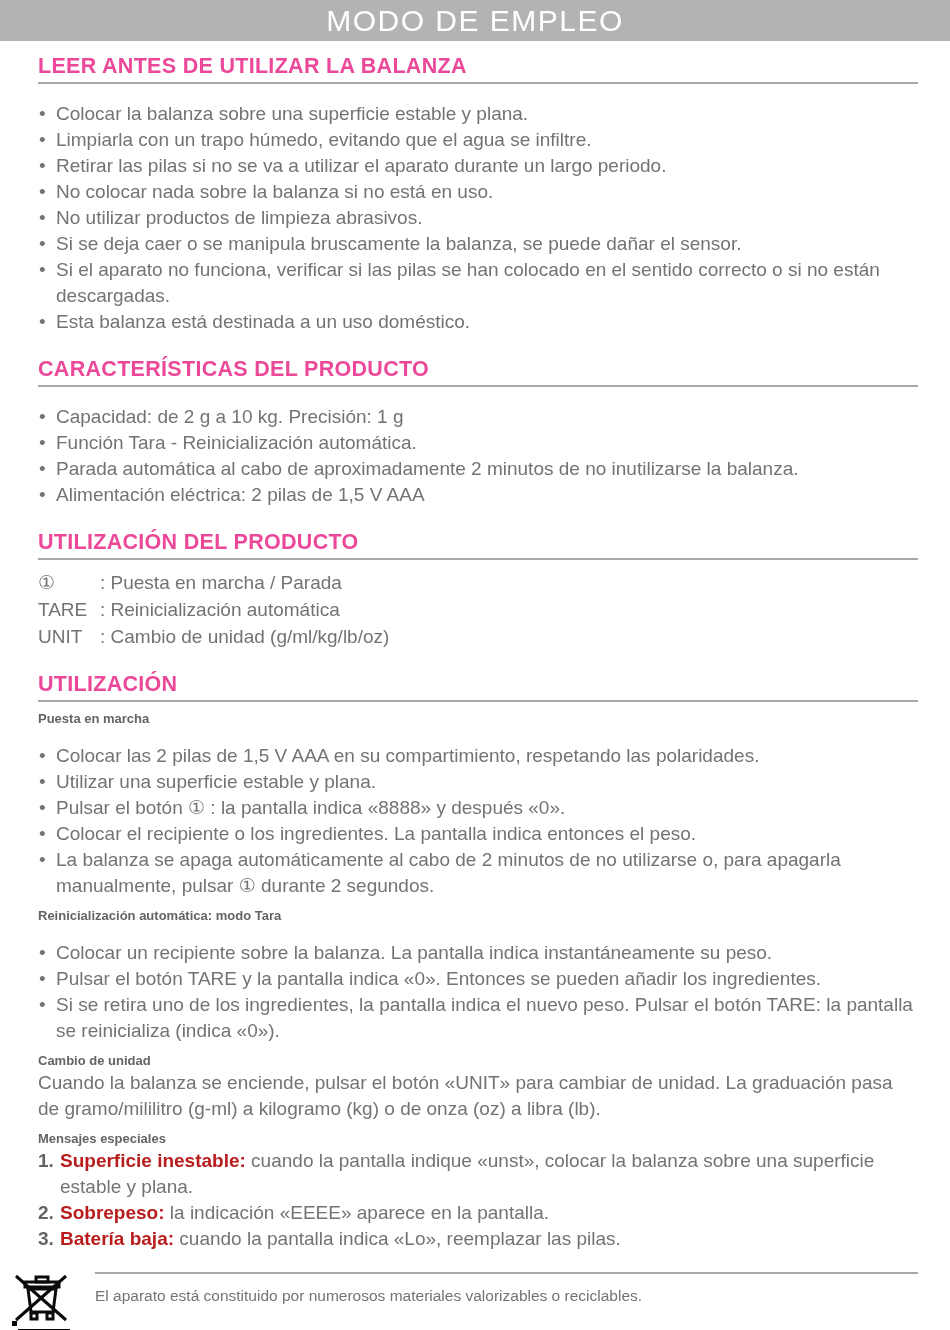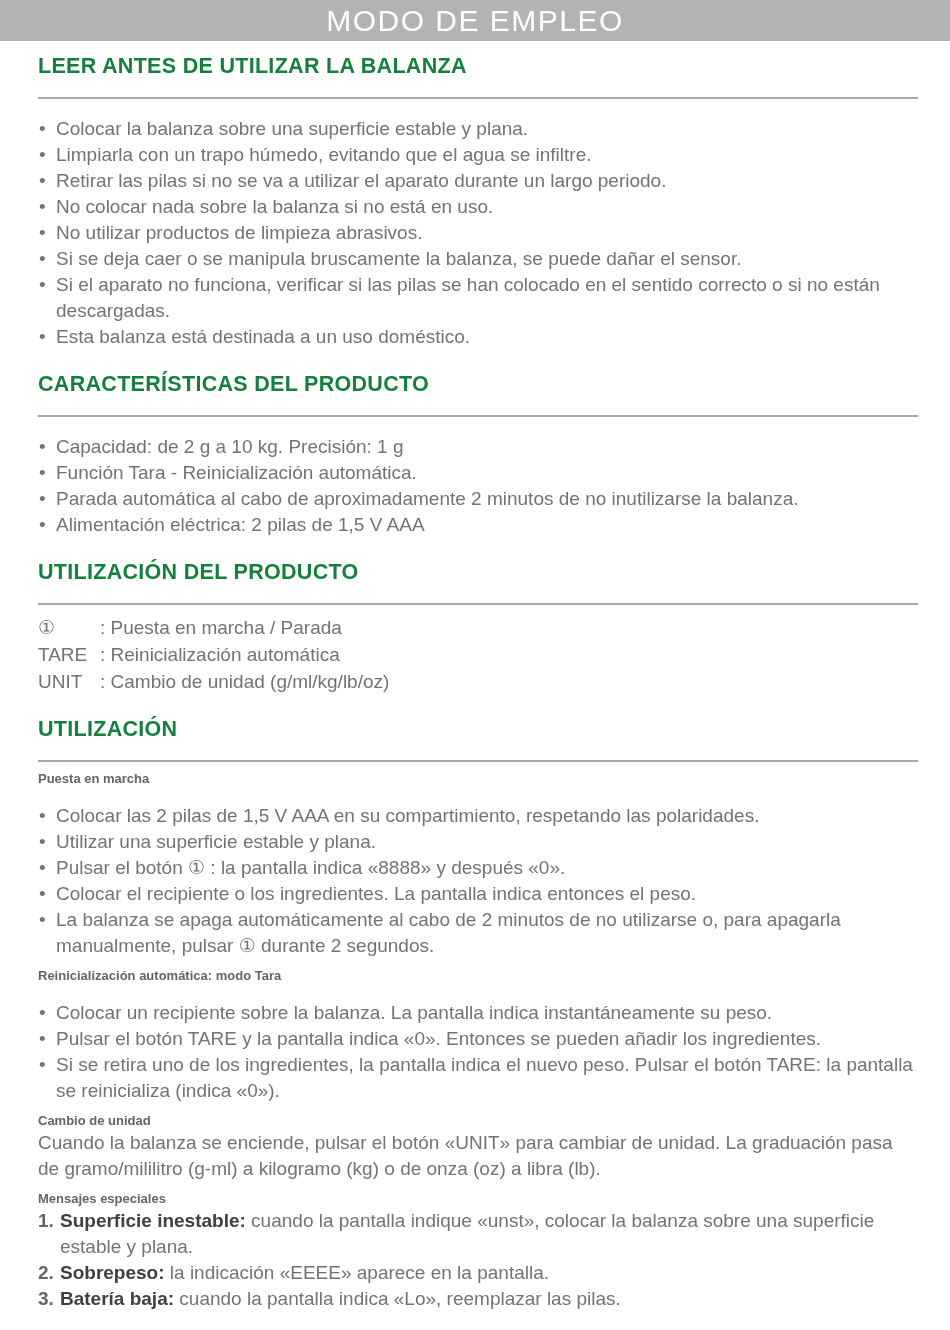--- a/index.html
+++ b/index.html
@@ -25,25 +25,25 @@
     font-weight: 400;
     letter-spacing: 1.5px;
   }
   
   .content {
     padding: 13px 32px 0 38px;
   }
   .section { margin-top: 22px; }
   .section:first-child { margin-top: 0; }
   .section-heading {
-    color: #15803d;
+    color: #ec4899;
     font-size: 21.5px;
     font-weight: 700;
     letter-spacing: 0.3px;
-    padding-bottom: 18px;
+    padding-bottom: 3px;
     border-bottom: 2px solid #a8a8a8;
   }
   ul.bullets {
     list-style: none;
     margin-top: 17px;
     font-size: 19px;
     line-height: 26px;
   }
   ul.bullets li {
     padding-left: 18px;
@@ -68,21 +68,21 @@
     margin-bottom: 2px;
   }
   .subsection p.para { font-size: 19px; line-height: 26px; }
   ol.numbered { list-style: none; font-size: 19px; line-height: 26px; }
   ol.numbered li { display: flex; }
   ol.numbered .num {
     flex: 0 0 22px;
     font-weight: 700;
     color: #646467;
   }
-  ol.numbered .item-text b { color: #404040; }
+  ol.numbered .item-text b { color: #b91c1c; }
   
   .footer {
     margin-top: 20px;
     padding: 0 32px 0 10px;
     display: flex;
     align-items: flex-start;
   }
   .weee-icon { flex: 0 0 74px; padding-top: 2px; }
   .footer-text {
     flex: 1;

